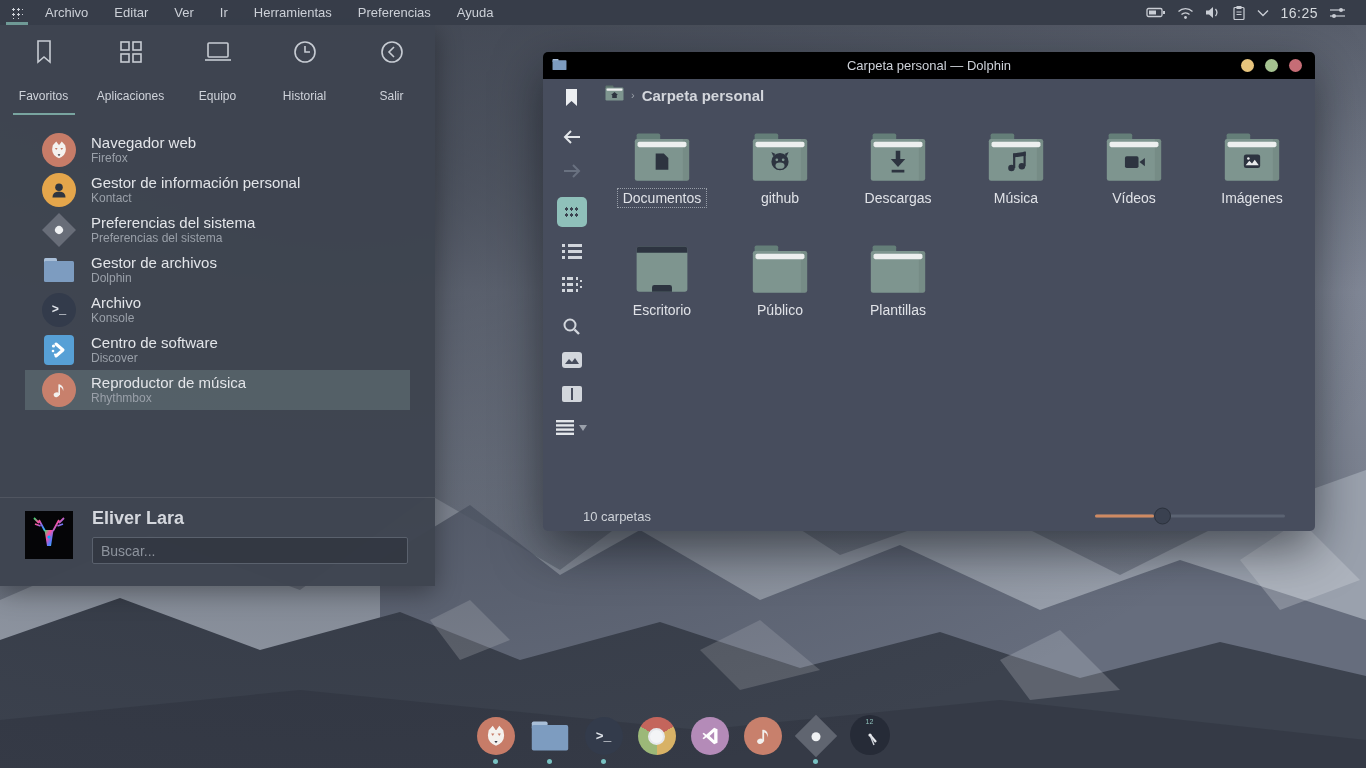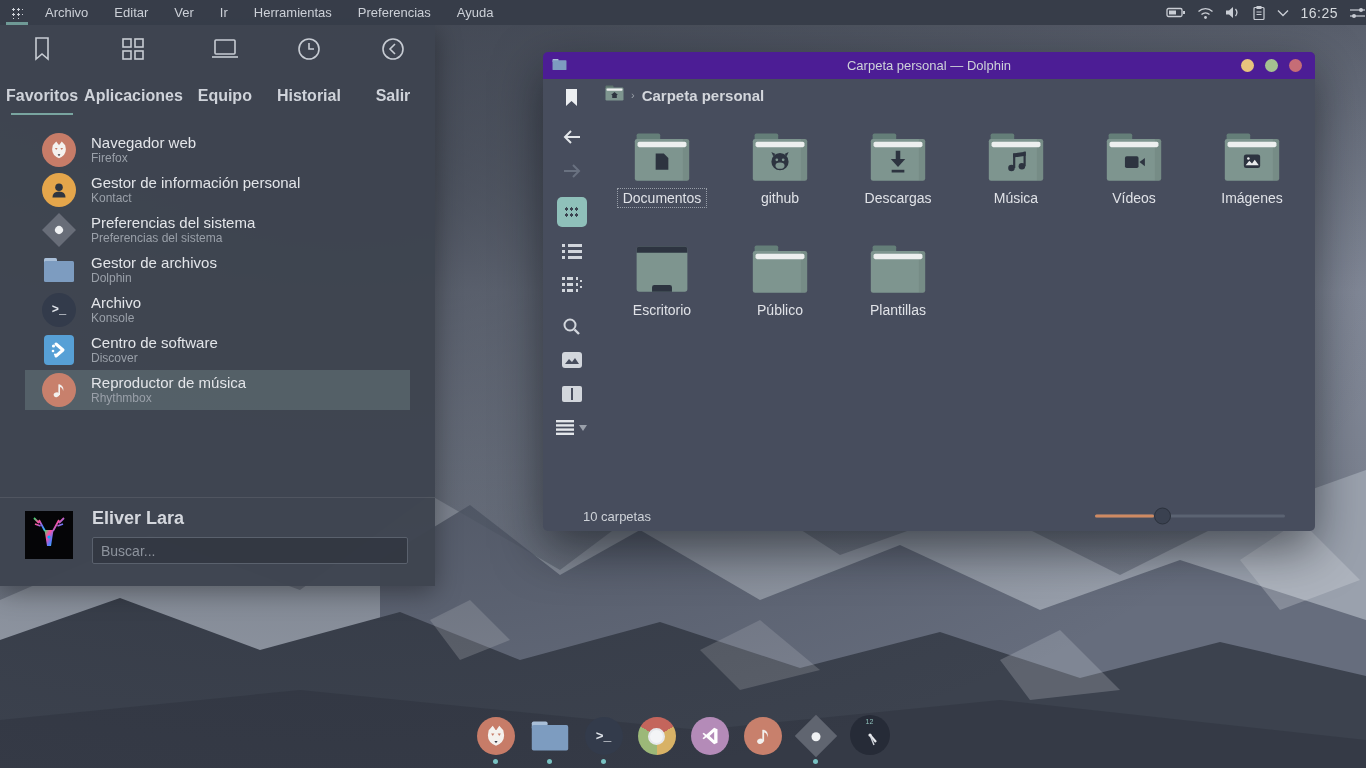--- a/index.html
+++ b/index.html
@@ -14,31 +14,31 @@
   .menubar { position:absolute; top:0; left:0; width:1366px; height:25px;
     background:rgba(55,61,73,.99); display:flex; align-items:center; z-index:50;
     color:#ccd0d7; font-size:13px; }
   .mb-left { display:flex; align-items:center; gap:4px; padding-left:4px; }
   .grid-dots { position:relative; width:26px; height:25px; display:flex; align-items:center; justify-content:center; cursor:pointer; }
   .grid-dots .dots { width:12px; height:12px;
     background-image:radial-gradient(#cfd3da 1.1px, transparent 1.2px);
     background-size:5px 5px; background-position:0 0; }
   .grid-dots::after { content:""; position:absolute; bottom:0; left:2px; width:22px; height:3px; background:#6f9a96; }
   .menu-item { padding:4px 11px; cursor:default; }
-  .mb-right { margin-left:auto; display:flex; align-items:center; gap:11px; padding-right:0; }
+  .mb-right { margin-left:auto; display:flex; align-items:center; gap:11px; padding-right:20px; }
   .tray-icon { display:flex; align-items:center; }
   .tray-icon svg { display:block; }
   .clock-text { font-size:14px; color:#d6dade; letter-spacing:.5px; }
 
   
   .launcher { position:absolute; left:0; top:25px; width:435px; height:561px;
     background:rgba(62,68,80,.97); z-index:40; box-shadow:0 6px 24px rgba(0,0,0,.35); }
   .tabs { display:flex; height:90px; }
   .tab { flex:1; display:flex; flex-direction:column; align-items:center; justify-content:center; gap:20px;
-    color:#cfd3da; font-size:16px; position:relative; cursor:pointer;font-weight:bold; }
+    color:#cfd3da; font-size:12px; position:relative; cursor:pointer; }
   .tab svg { stroke:#c7ccd3; fill:none; stroke-width:1.6; }
   .tab.active::after { content:""; position:absolute; bottom:0; left:50%; transform:translateX(-50%);
     width:62px; height:2px; background:#79a5a0; }
   .apps { position:absolute; top:105px; left:25px; right:25px; }
   .app-row { display:flex; align-items:center; height:40px; padding-left:17px; cursor:pointer; }
   .app-row.selected { background:rgba(141,170,165,.28); }
   .app-icon { width:34px; height:34px; flex:0 0 34px; display:flex; align-items:center; justify-content:center; }
   .app-text { margin-left:15px; line-height:1.15; }
   .app-title { font-size:15px; color:#e3e5e9; }
   .app-sub { font-size:12px; color:#9aa0a9; }
@@ -52,21 +52,21 @@
   .user-name { position:absolute; left:92px; top:10px; font-size:18px; font-weight:700; color:#d4d7dd; }
   .search-input { position:absolute; left:92px; top:39px; width:316px; height:27px;
     background:rgba(28,32,40,.35); border:1px solid #5a616d; border-radius:2px;
     color:#c7cbd2; font-size:14px; padding:0 8px; outline:none; }
   .search-input::placeholder { color:#8d939d; }
 
   
   .window { position:absolute; left:543px; top:52px; width:772px; height:479px;
     background:#474d5d; border-radius:5px; overflow:hidden; z-index:30;
     box-shadow:0 18px 48px rgba(10,12,18,.55); }
-  .titlebar { position:absolute; top:0; left:0; right:0; height:27px; background:#4c1d95;
+  .titlebar { position:absolute; top:0; left:0; right:0; height:27px; background:#000000;
     display:flex; align-items:center; }
   .titlebar .win-icon { margin-left:9px; }
   .win-title { position:absolute; left:0; right:0; text-align:center; font-size:13px; color:#ced2d9; }
   .win-buttons { margin-left:auto; display:flex; gap:11px; margin-right:13px; z-index:2; }
   .win-btn { width:13px; height:13px; border-radius:50%; cursor:pointer; }
   .btn-min { background:#e7c47d; } .btn-max { background:#a5c290; } .btn-close { background:#c66d76; }
 
   .side-toolbar { position:absolute; left:0; top:27px; bottom:30px; width:57px;
     display:flex; flex-direction:column; align-items:center; }
   .tb { display:flex; align-items:center; justify-content:center; cursor:pointer; }

